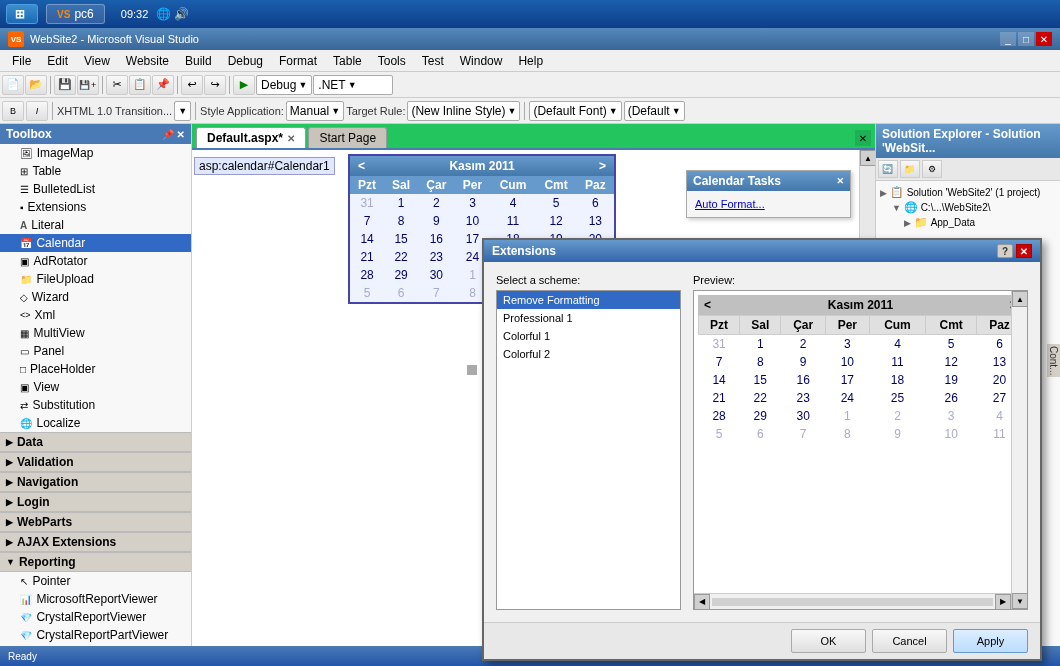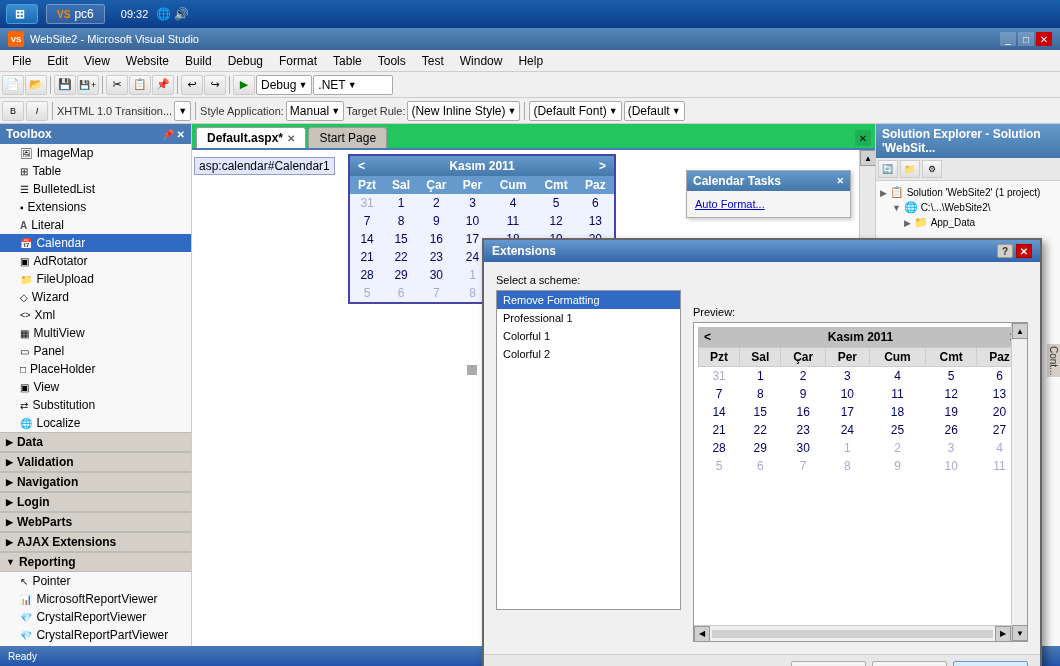--- a/index.html
+++ b/index.html
@@ -399,21 +399,21 @@
       <div style="width: 185px;">
         <div style="font-size: 11px; margin-bottom: 4px; font-weight: normal;">Select a scheme:</div>
         <div style="border: 1px solid #999; background: white; height: 320px; overflow-y: auto;">
           <div style="padding: 3px 6px; font-size: 11px; cursor: pointer; background: #316ac5; color: white;">Remove Formatting</div>
           <div style="padding: 3px 6px; font-size: 11px; cursor: pointer;">Professional 1</div>
           <div style="padding: 3px 6px; font-size: 11px; cursor: pointer;">Colorful 1</div>
           <div style="padding: 3px 6px; font-size: 11px; cursor: pointer;">Colorful 2</div>
         </div>
       </div>
 
-      <div style="flex: 1; margin-top: 32px;">
+      <div style="flex: 1;">
         <div style="font-size: 11px; margin-bottom: 4px; font-weight: normal;">Preview:</div>
         <div style="border: 1px solid #999; background: white; min-height: 320px; padding: 4px; overflow: auto; position:relative;">
 
           <div style="width: 100%;">
             <div style="background: #c0c0c0; display: flex; justify-content: space-between; padding: 3px 6px; font-weight: bold; font-size: 11px; align-items:center;">
               <span style="font-weight:bold;">&lt;</span>
               <span>Kasım 2011</span>
               <span style="font-weight:bold;">&gt;</span>
             </div>
             <table style="width:100%; border-collapse:collapse; font-size:11px;">

